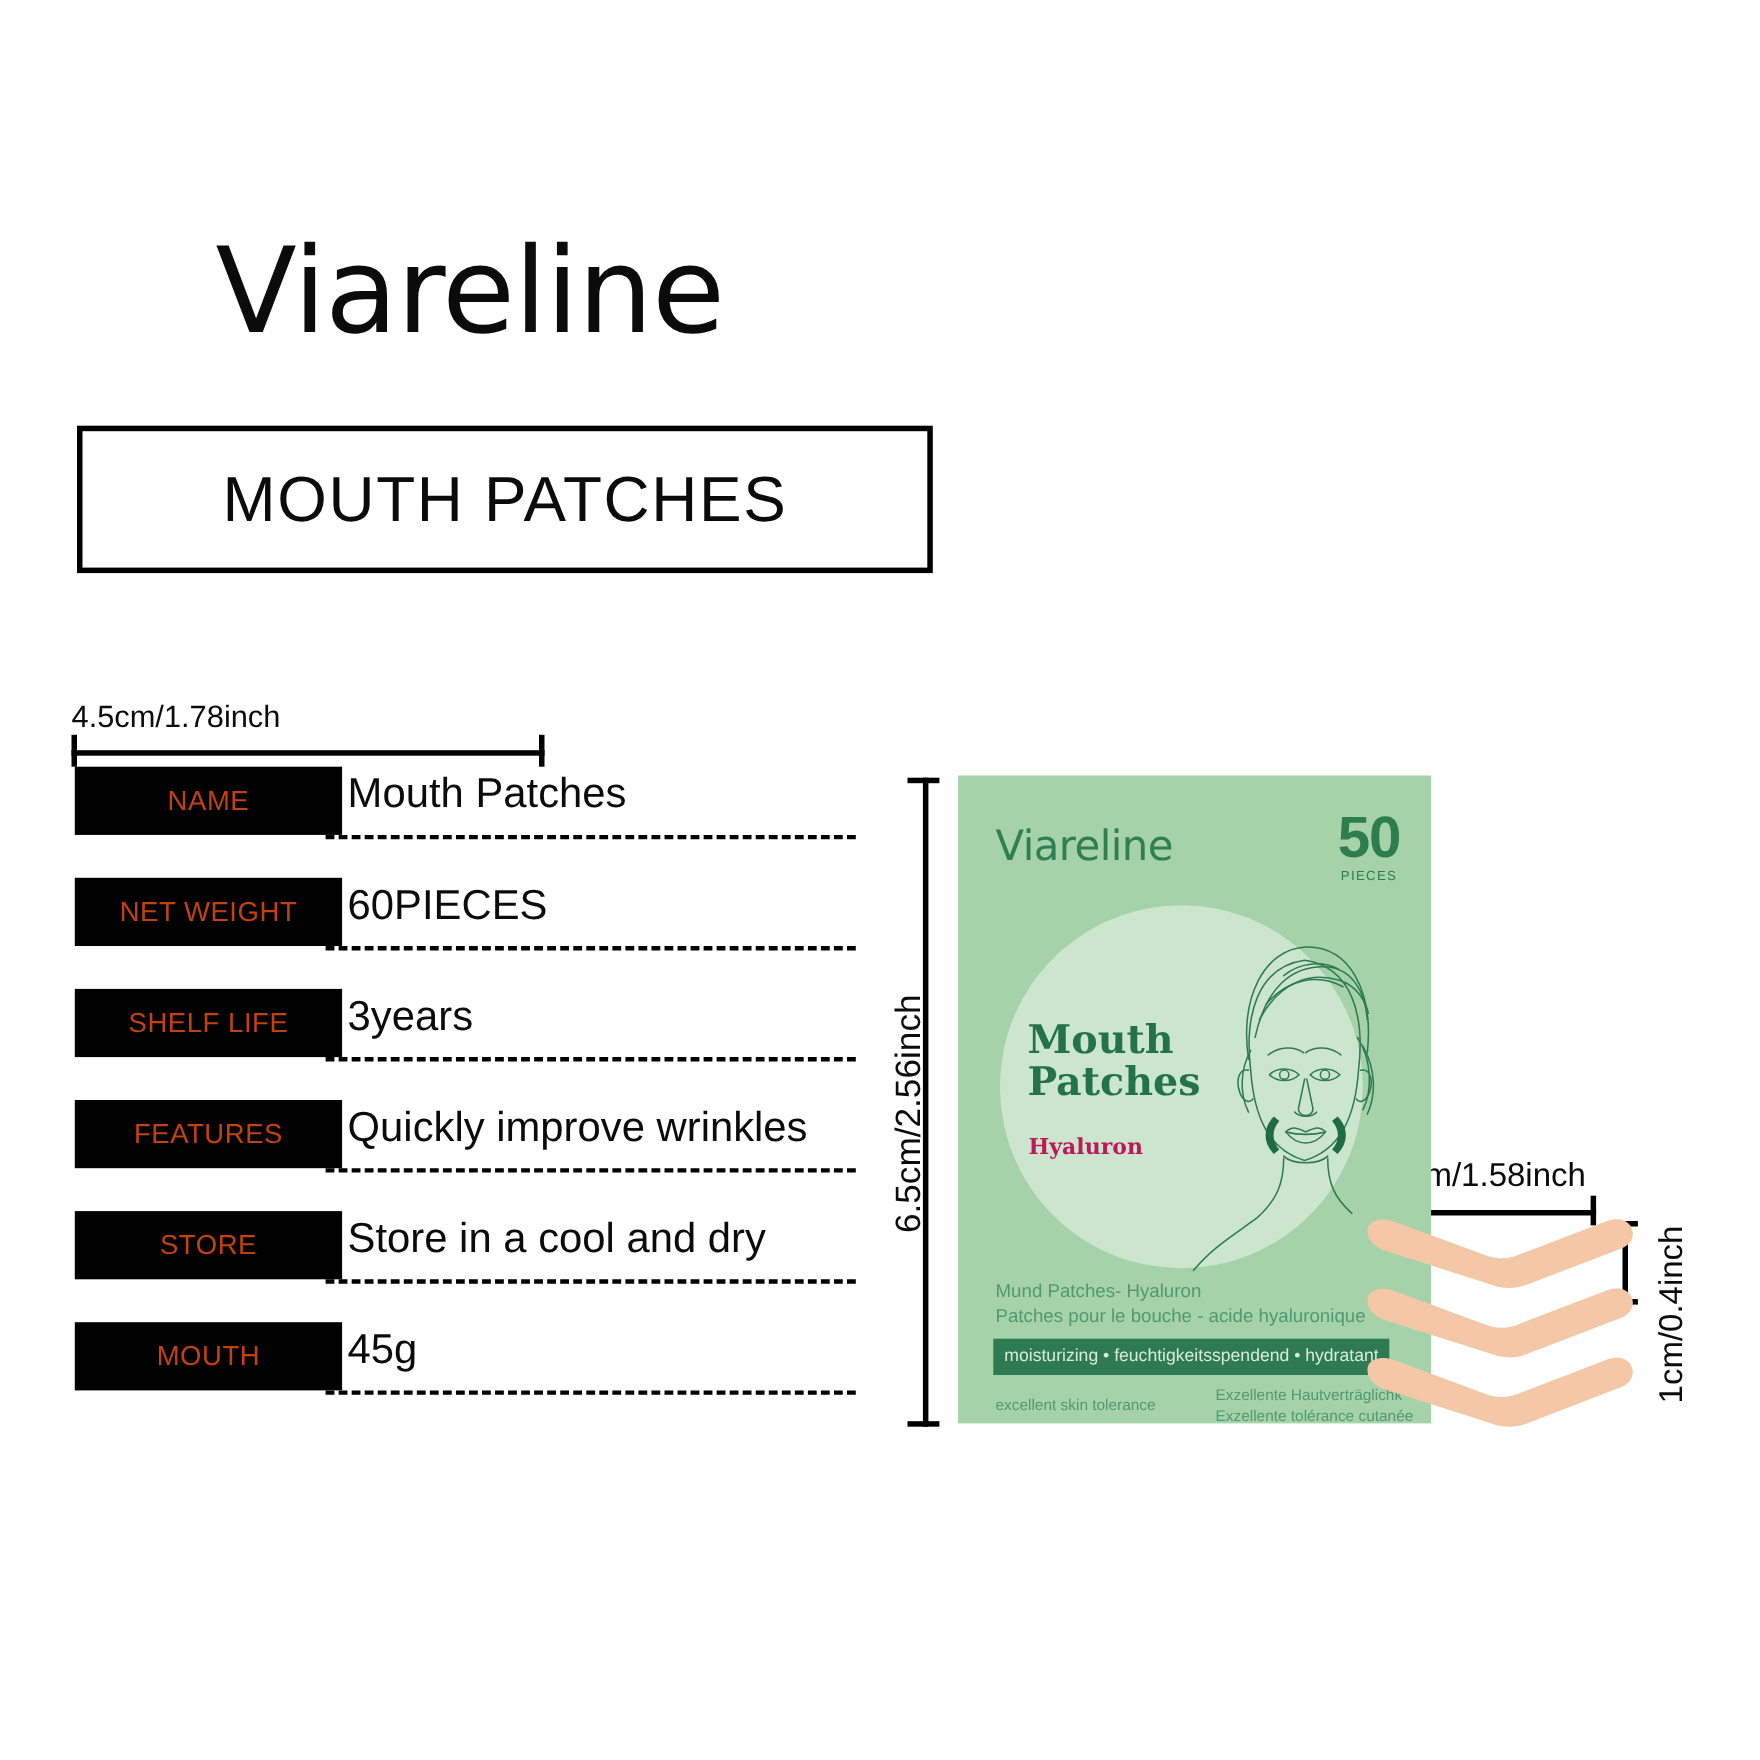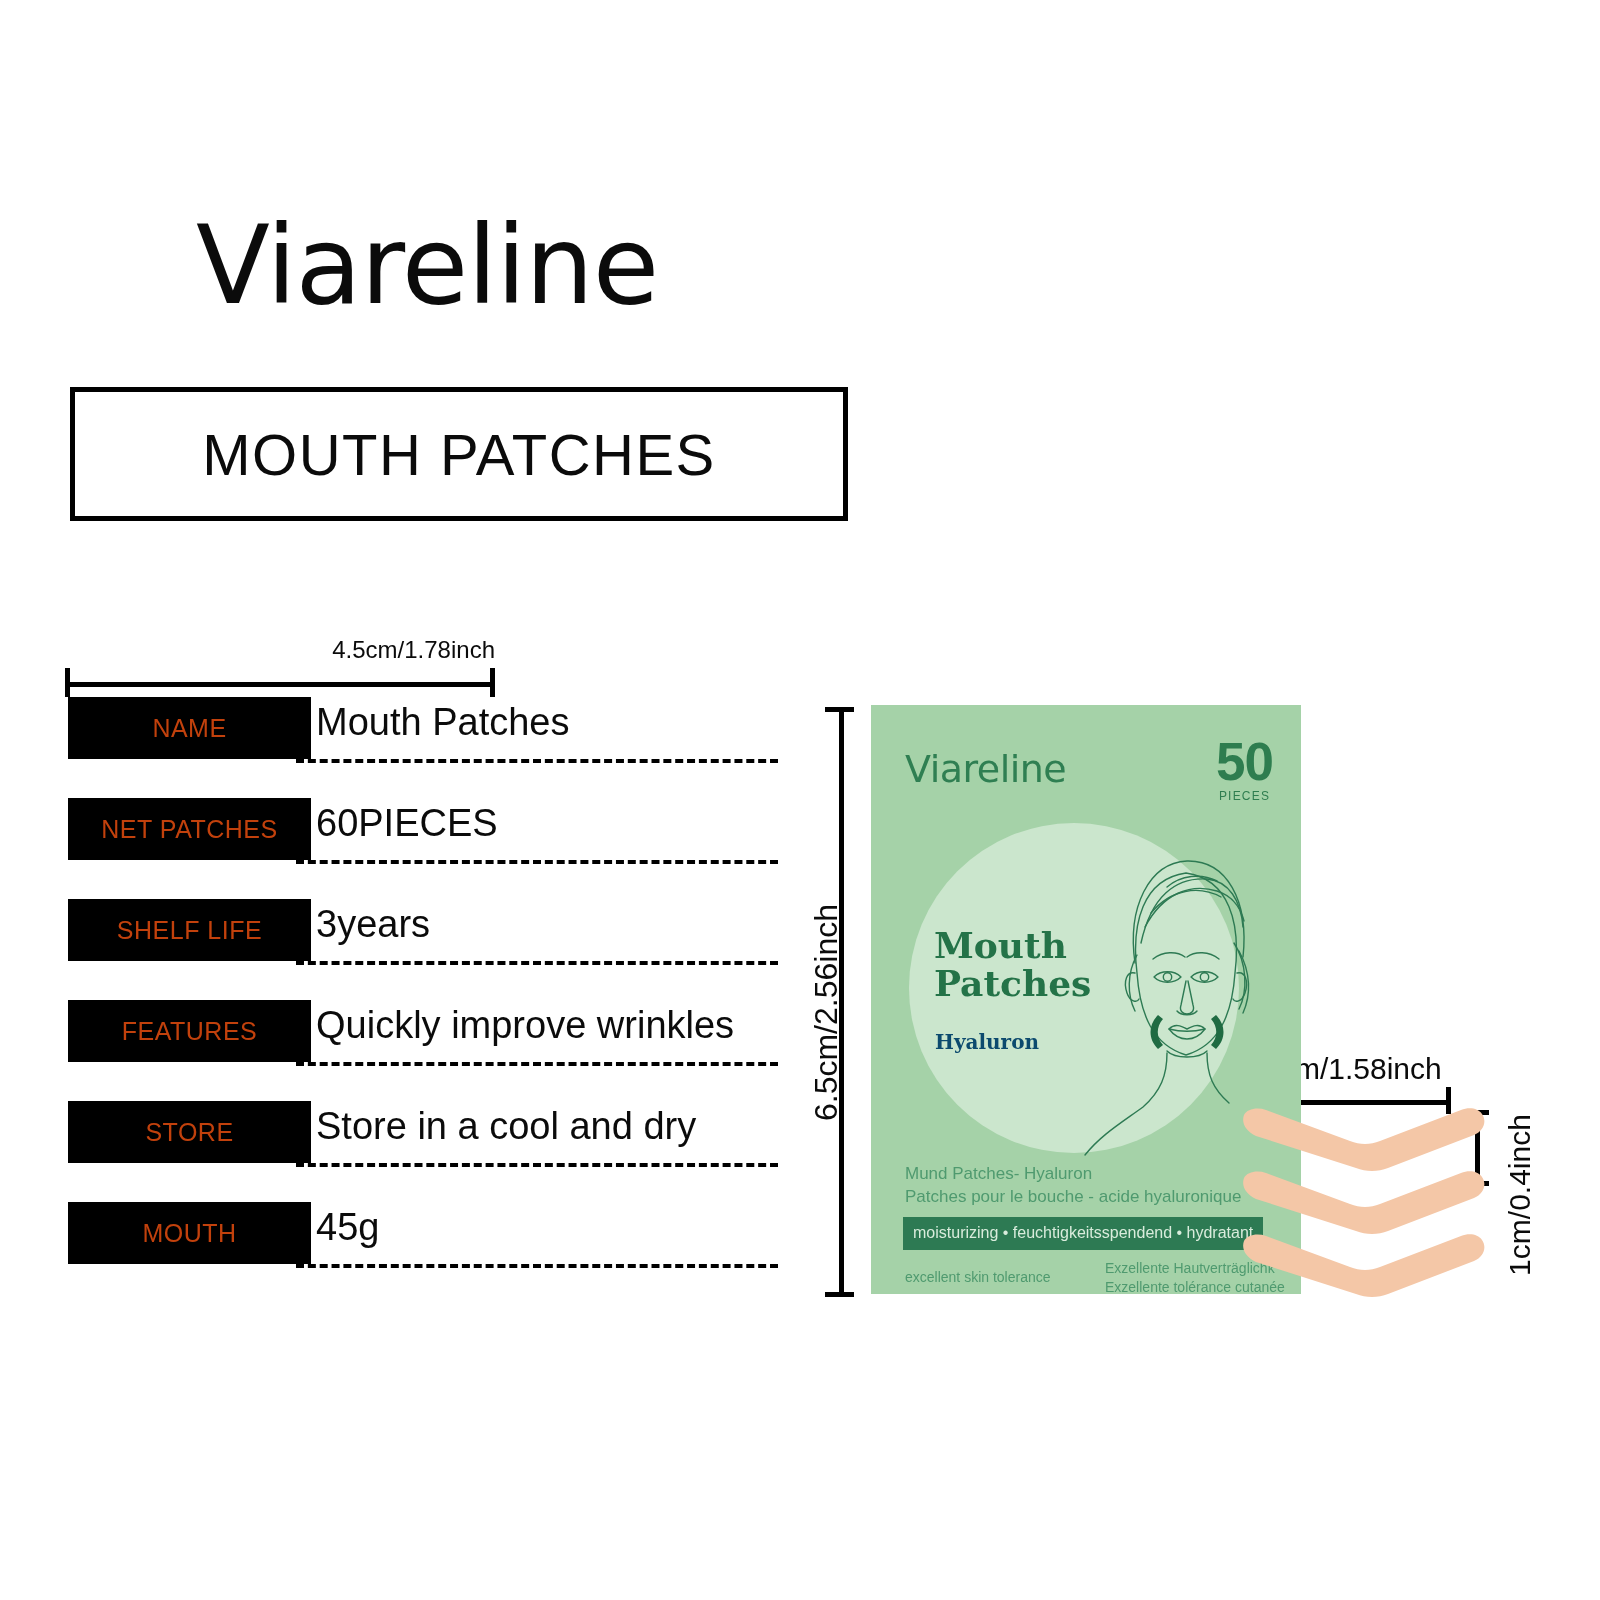--- a/index.html
+++ b/index.html
@@ -105,22 +105,22 @@
     height: 29px;
     border-left: 5px solid #000;
   }
   #dim-width-cap-l { left: 65px; }
   #dim-width-cap-r { left: 490px; }
   #dim-width-label {
     position: absolute;
     left: 65px;
     top: 636px;
     width: 430px;
-    text-align: right;
-    font-size: 24px;
+    text-align: left;
+    font-size: 28px;
     color: #0b0b0b;
   }
 
   
   #dim-height-line {
     position: absolute;
     left: 839px;
     top: 707px;
     width: 0;
     height: 590px;
@@ -258,21 +258,21 @@
     color: #247348;
     font-family: "DejaVu Serif", serif;
     font-weight: bold;
     font-size: 36px;
     line-height: 1.05;
   }
   #pkg-subheading {
     position: absolute;
     left: 64px;
     top: 325px;
-    color: #0c4a6e;
+    color: #be185d;
     font-family: "DejaVu Serif", serif;
     font-weight: bold;
     font-size: 20px;
   }
   #pkg-face {
     position: absolute;
     left: 200px;
     top: 118px;
     width: 230px;
     height: 350px;
@@ -333,21 +333,21 @@
 
 <div id="spec-table">
 
   <div class="spec-row">
     <div class="spec-label">NAME</div>
     <div class="spec-value">Mouth Patches</div>
     <div class="spec-dash"></div>
   </div>
 
   <div class="spec-row">
-    <div class="spec-label">NET  PATCHES</div>
+    <div class="spec-label">NET  WEIGHT</div>
     <div class="spec-value">60PIECES</div>
     <div class="spec-dash"></div>
   </div>
 
   <div class="spec-row">
     <div class="spec-label">SHELF LIFE</div>
     <div class="spec-value">3years</div>
     <div class="spec-dash"></div>
   </div>
 

